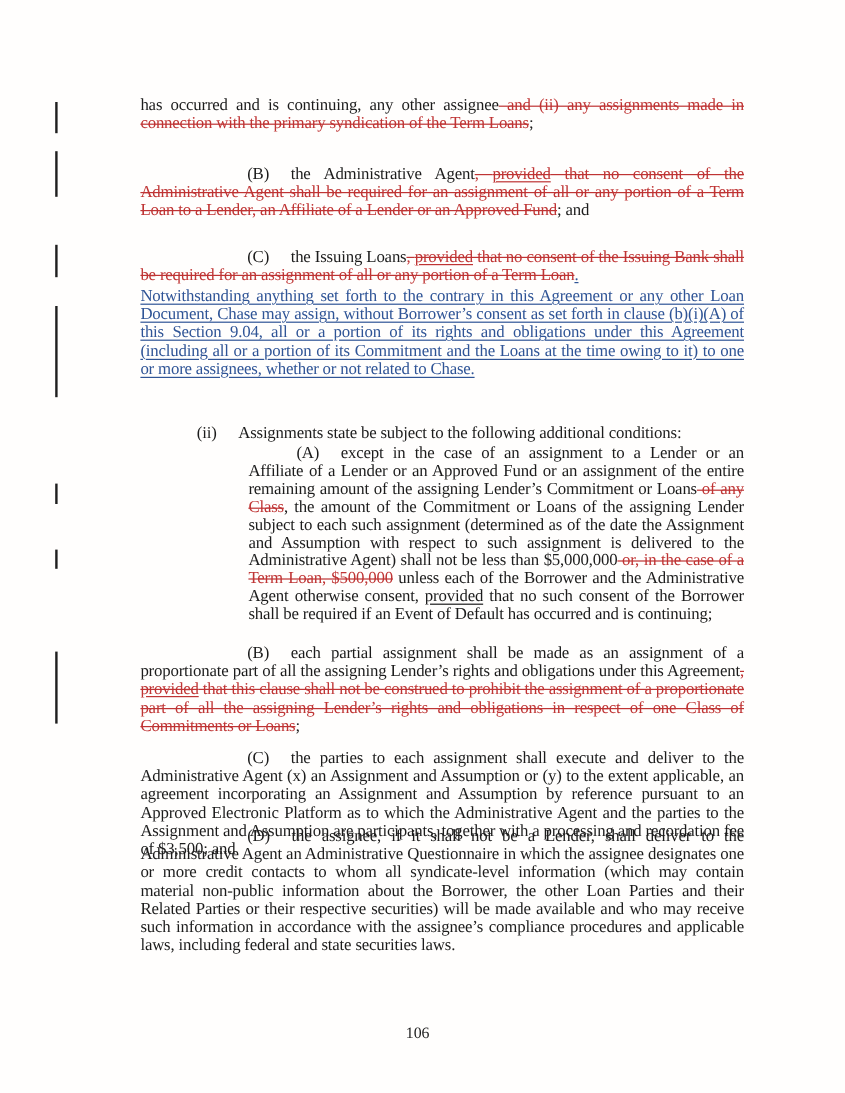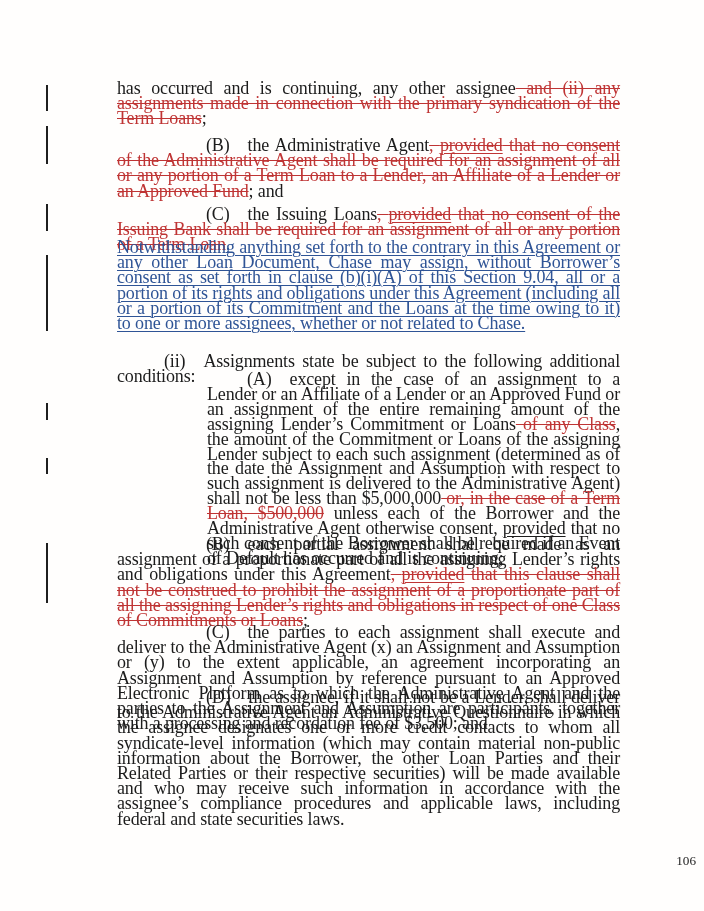--- a/index.html
+++ b/index.html
@@ -13,21 +13,21 @@
     position:relative;
     width:704px;height:911px;
     background:#fffefd;
     overflow:hidden;
     font-family:"Liberation Serif","DejaVu Serif",serif;
     color:var(--ink);
   }
   .para{
     position:absolute;
     left:117px;width:503px;
-    font-size:18px;line-height:15.2px;
+    font-size:14px;line-height:15.2px;
     letter-spacing:-0.15px;
     text-align:justify;
   }
   .p1{top:81px;}
   .pB{top:138px;text-indent:89px;}
   .pC{top:207px;text-indent:89px;}
   .pBlue{top:240px;}
   .pii{top:354px;text-indent:47px;}
   .pA{top:372px;left:207px;width:413px;text-indent:40px;line-height:14.9px;}
   .pB2{top:537px;text-indent:89px;}
@@ -40,21 +40,21 @@
   .r-u{color:var(--ink);text-decoration:underline;text-decoration-thickness:1px;text-underline-offset:2px;}
   .tab{display:inline-block;width:18px;}
   .cbar{
     position:absolute;
     left:46px;width:2px;
     background:var(--bar);
   }
   .pageno{
     position:absolute;
     top:853px;left:0;width:696px;
-    text-align:right;
+    text-align:center;
     font-size:13.2px;line-height:15.2px;
     color:var(--ink);
   }
 </style>
 </head>
 <body>
 
 <div class="page">
 
   <div>

